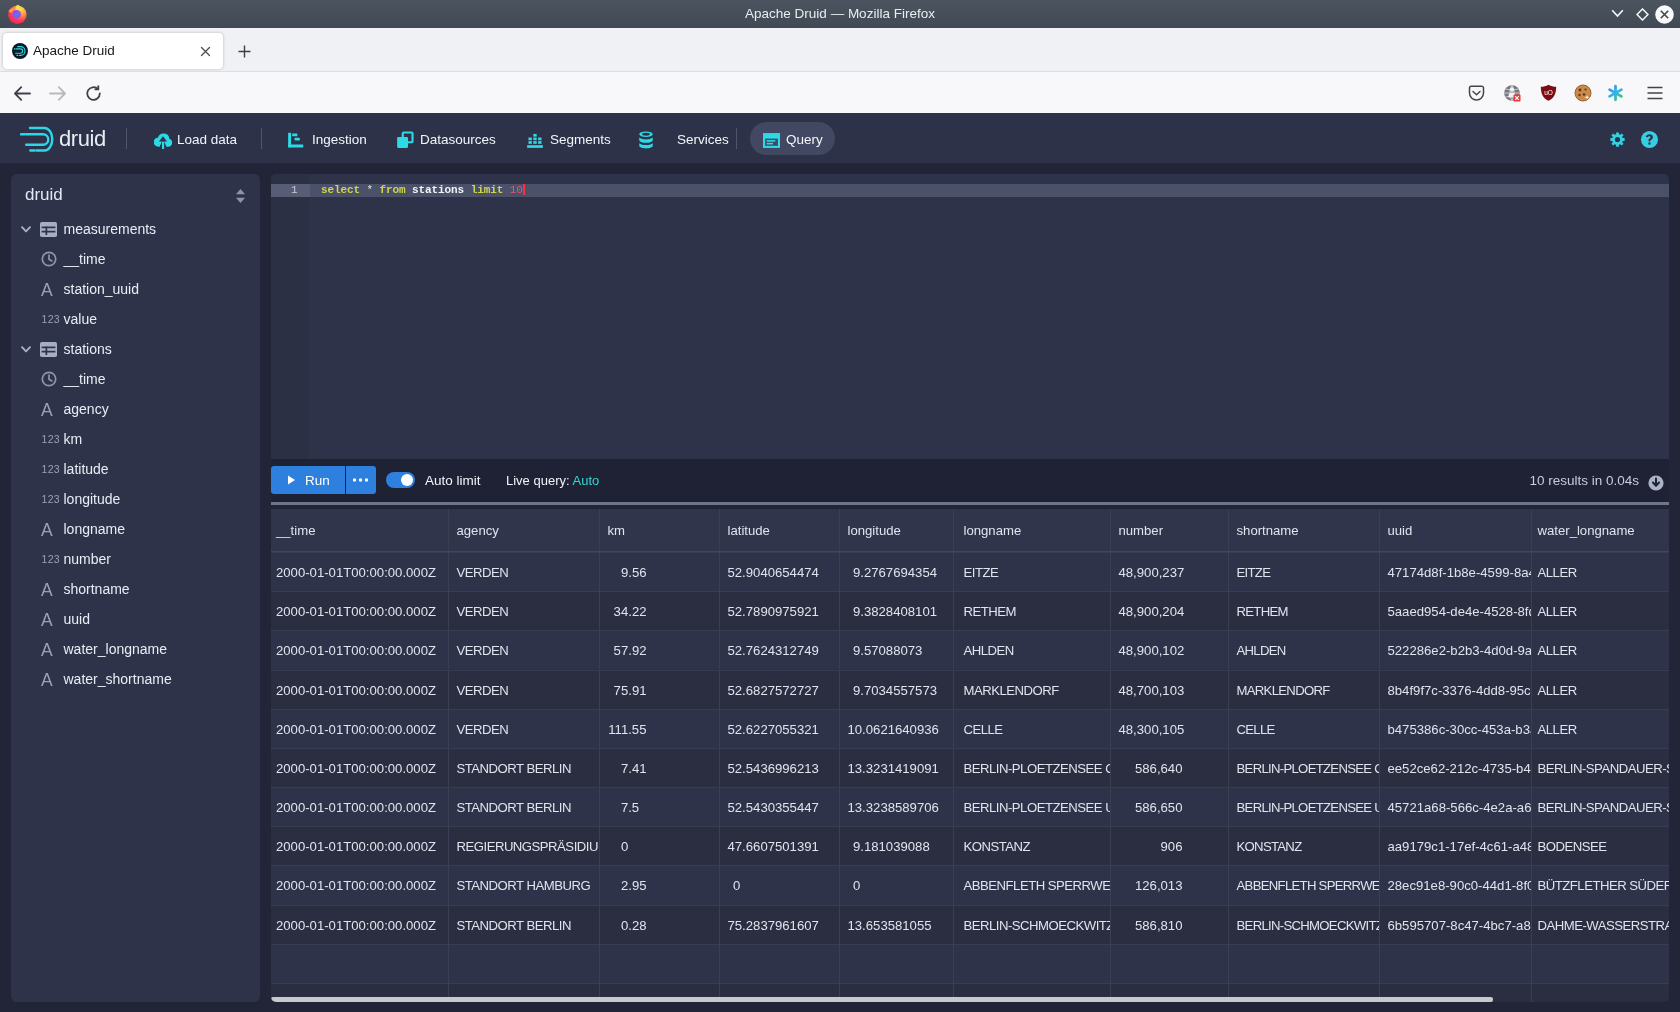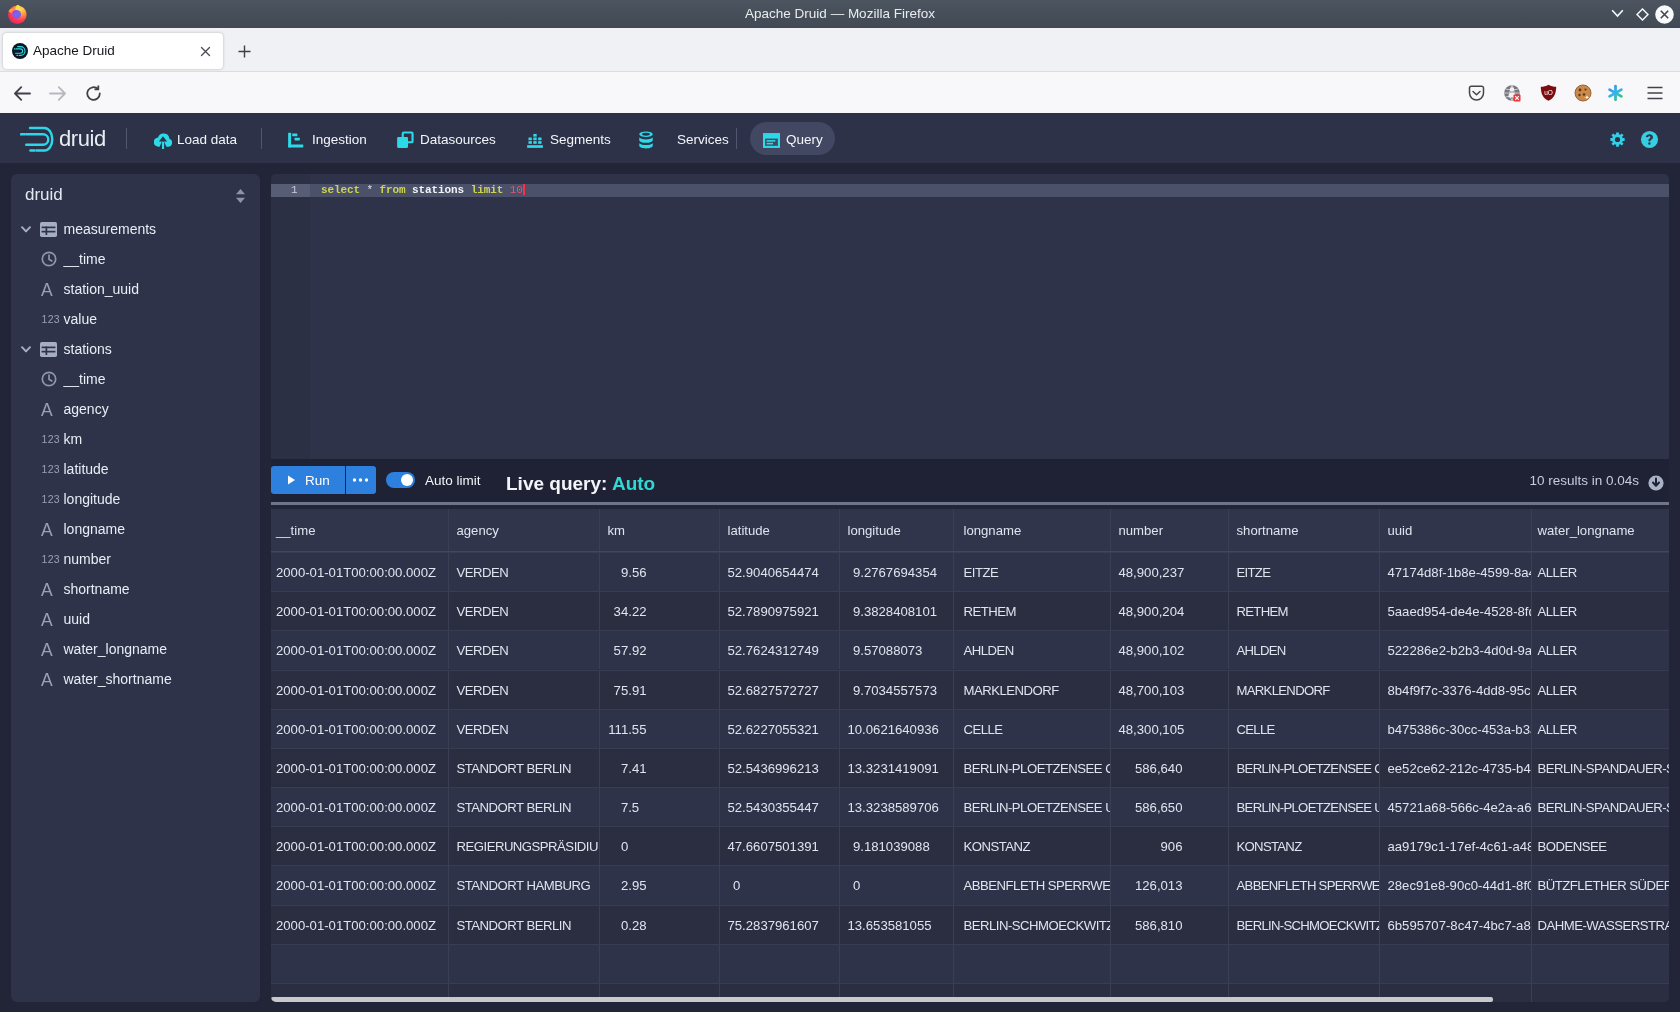--- a/index.html
+++ b/index.html
@@ -371,21 +371,21 @@
     <svg width="17" height="4" viewBox="0 0 17 4">
         <circle cx="2.5" cy="2" r="1.7" fill="#fff"></circle>
         <circle cx="8.5" cy="2" r="1.7" fill="#fff"></circle>
         <circle cx="14.5" cy="2" r="1.7" fill="#fff"></circle>
       </svg>
   </div>
   <div class="abs" style="left:115px;top:13.5px;width:29px;height:16px;background:#2d80de;border-radius:8px;">
     <div style="position:absolute;right:2px;top:2px;width:12px;height:12px;border-radius:50%;background:#fff;"></div>
   </div>
   <div class="abs" style="left:154px;top:14px;color:#f2f5f9;font-size:13.5px;">Auto limit</div>
-  <div class="abs" style="left:235px;top:14px;color:#f2f5f9;font-size:19px;font-weight:bold;">Live query: <span style="color:#33d6d2;">Auto</span></div>
+  <div class="abs" style="left:235px;top:14px;color:#f2f5f9;font-size:13px;">Live query: <span style="color:#33d6d2;">Auto</span></div>
   <div class="abs" style="left:1161px;top:14px;width:207px;text-align:right;color:#c6cddd;font-size:13.5px;">10 results in 0.04s</div>
   <svg class="abs" style="left:1377px;top:16px" width="16" height="16" viewBox="0 0 16 16">
     <circle cx="8" cy="8" r="7.6" fill="#a9b2c6"></circle>
     <path d="M8 3.5 V10 M5 7.5 L8 10.8 L11 7.5" fill="none" stroke="#1e2234" stroke-width="2" stroke-linecap="round" stroke-linejoin="round"></path>
   </svg>
 </div>
 <div id="splitter"></div>
 <div id="results">
   <div id="thead">
     <div class="cell c0">

